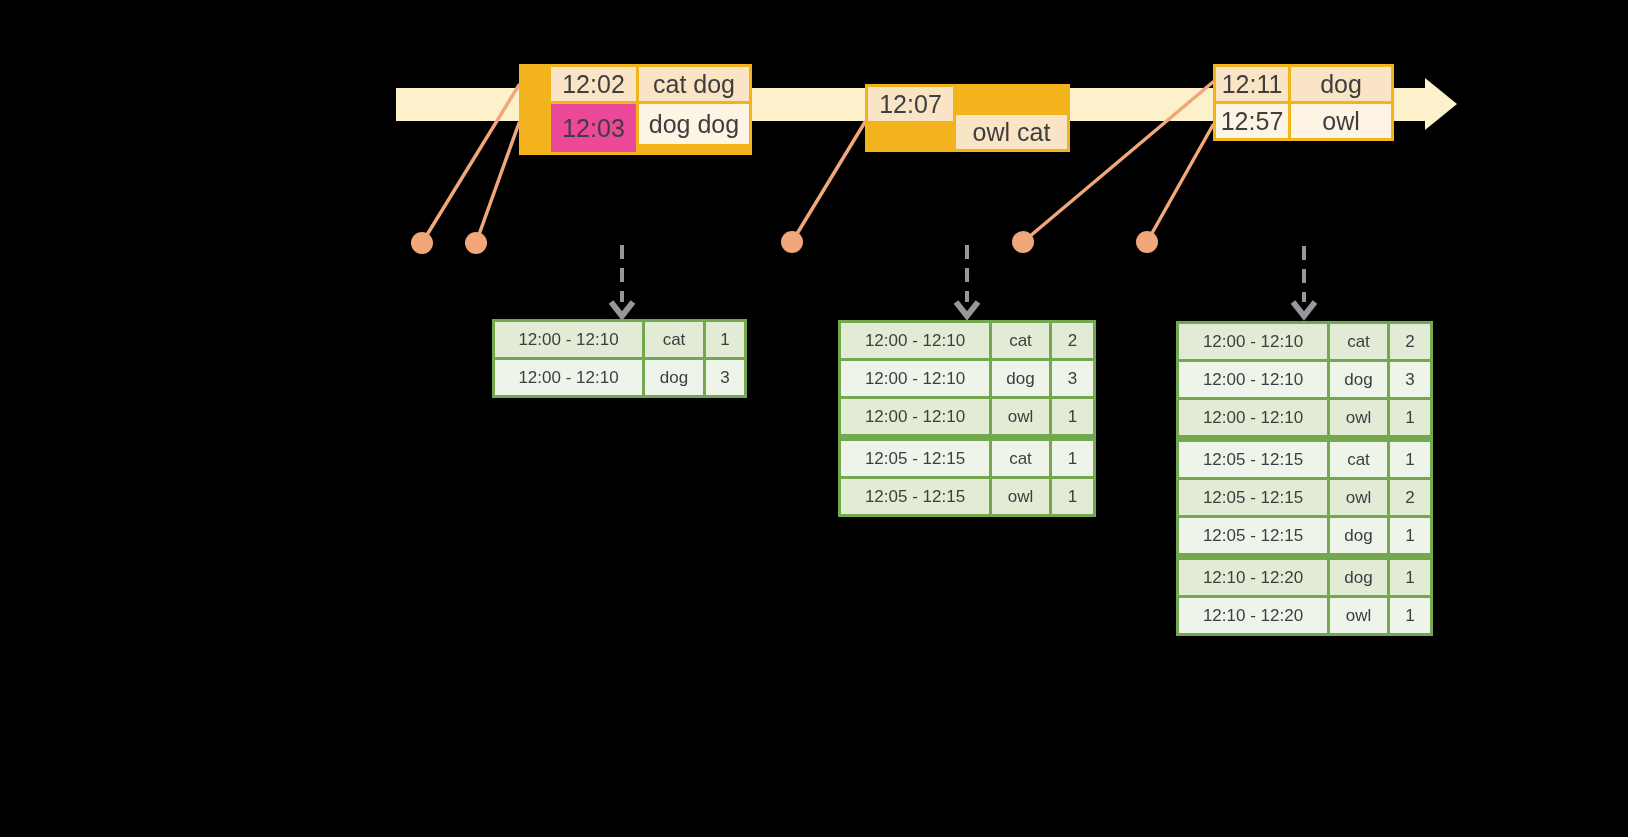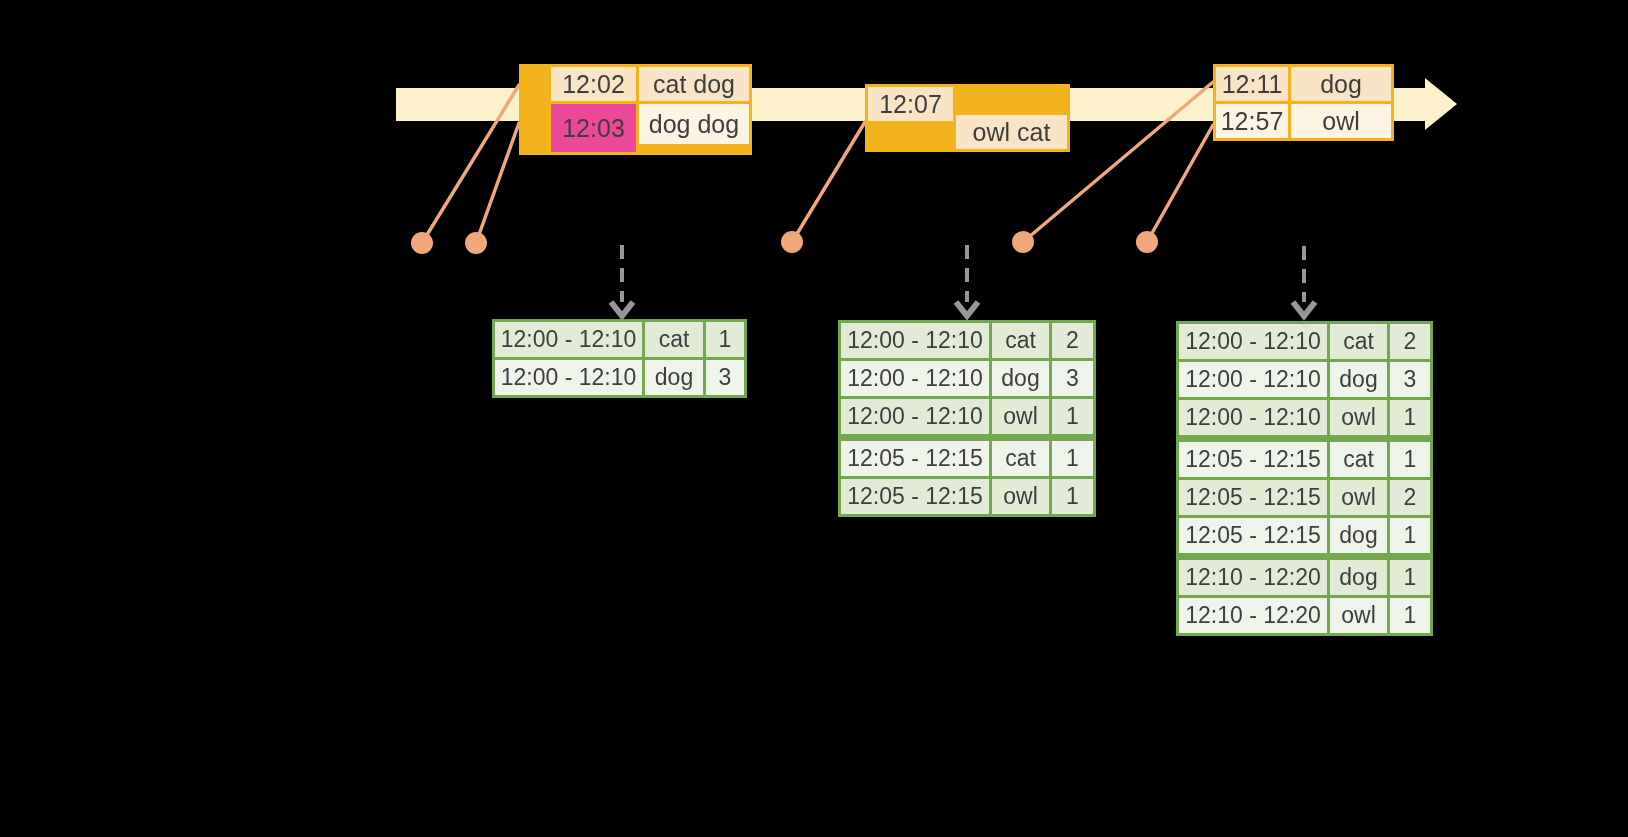--- a/index.html
+++ b/index.html
@@ -11,21 +11,21 @@
     overflow:hidden;
   }
   #diagram-svg{position:absolute;left:0;top:0;z-index:1;}
   .tbl{position:absolute;display:flex;flex-direction:column;z-index:2;box-sizing:border-box;padding:3px;}
   .row{display:flex;}
   .cell{
     display:flex;align-items:center;justify-content:center;
     white-space:nowrap;box-sizing:border-box;
   }
   .event-table .cell{font-size:25px;}
-  .result-table .cell{font-size:23px;}
+  .result-table .cell{font-size:17px;}
 </style>
 </head>
 <body>
 
 <div id="stage" style="width: 1628px; height: 837px; background: rgb(0, 0, 0);">
   <svg id="diagram-svg" width="1628" height="837" viewBox="0 0 1628 837">
       <rect x="396" y="88" width="1029" height="33" fill="#FCF1CB"></rect>
       <polygon points="1425,78 1457,104 1425,130" fill="#FCF1CB"></polygon>
       <line x1="422" y1="243" x2="519" y2="85" stroke="#F0A779" stroke-width="3.5" stroke-linecap="round"></line>
       <circle cx="422" cy="243" r="11" fill="#F0A779"></circle>

